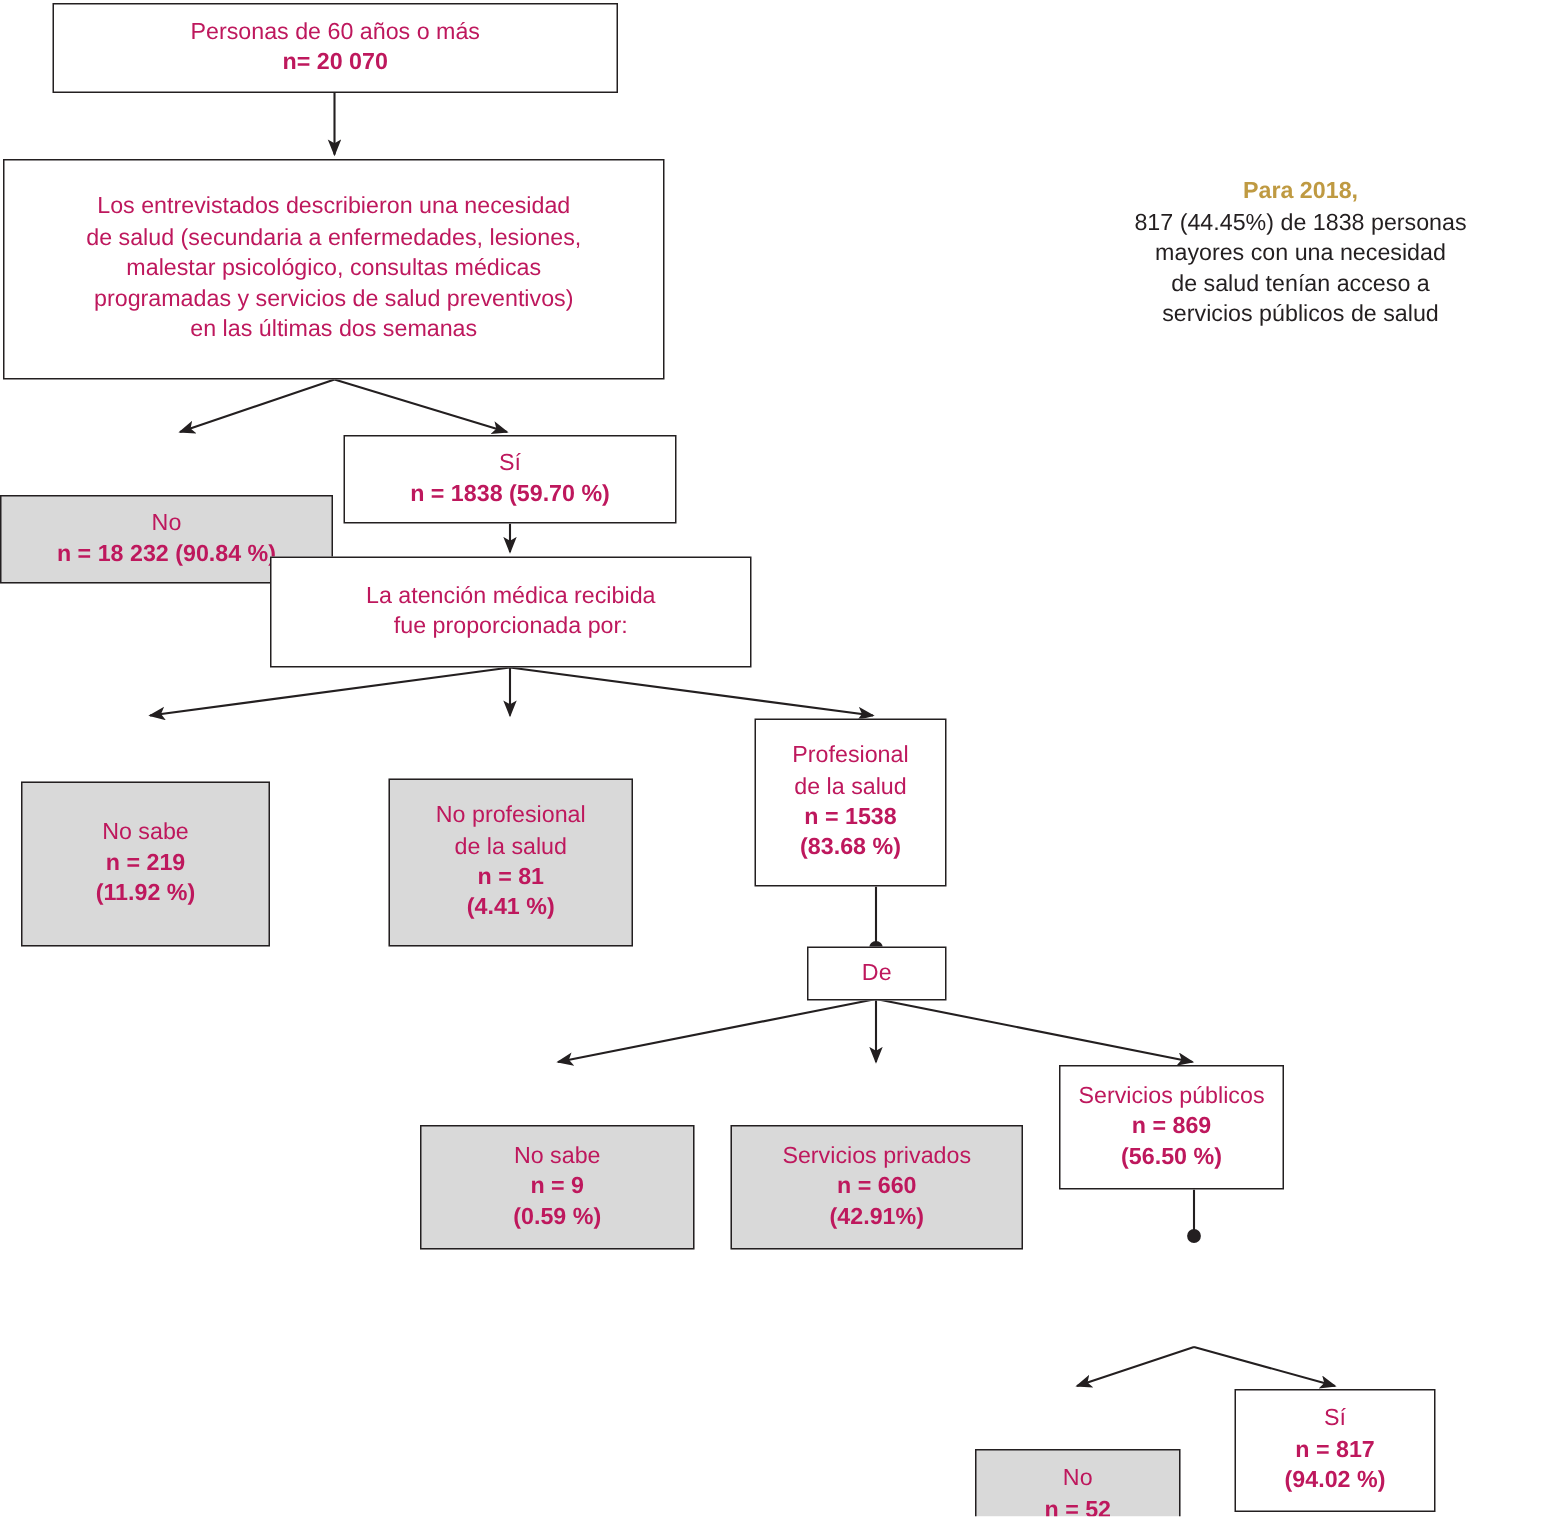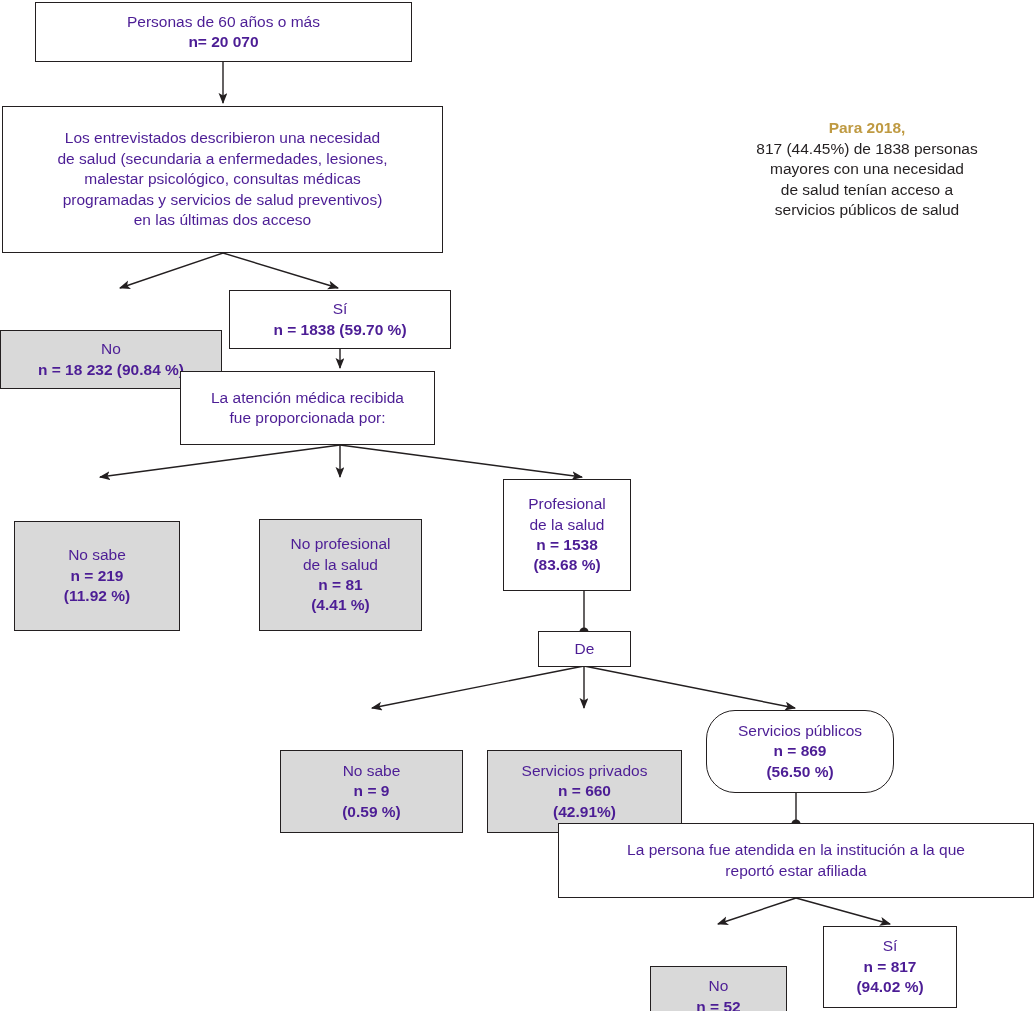--- a/index.html
+++ b/index.html
@@ -30,21 +30,21 @@
     box-sizing: border-box;
     border: 1.4px solid #231f20;
     background: #ffffff;
     display: flex;
     flex-direction: column;
     align-items: center;
     justify-content: center;
     text-align: center;
     font-size: 15.5px;
     line-height: 1.32;
-    color: #4c1d95;
+    color: #be185d;
     z-index: 2;
   }
   .node.shaded {
     background: #d9d9d9;
     margin-top: 40px;
   }
   .node .ln { display: block; white-space: pre; }
   .node .bold { font-weight: bold; }
   .annot {
     position: absolute;
@@ -103,34 +103,34 @@
   <div class="node" style="left:35px; top:2px; width:377px; height:60px;">
     <span class="ln">Personas de 60 años o más</span>
     <span class="ln bold">n= 20 070</span>
   </div>
 
   <div class="node" style="left:2px; top:106px; width:441px; height:147px;">
     <span class="ln">Los entrevistados describieron una necesidad</span>
     <span class="ln">de salud (secundaria a enfermedades, lesiones,</span>
     <span class="ln">malestar psicológico, consultas médicas</span>
     <span class="ln">programadas y servicios de salud preventivos)</span>
-    <span class="ln">en las últimas dos acceso</span>
+    <span class="ln">en las últimas dos semanas</span>
   </div>
 
   <div class="node shaded" style="left:0px; top:290px; width:222px; height:59px;">
     <span class="ln">No</span>
     <span class="ln bold">n = 18 232 (90.84 %)</span>
   </div>
 
   <div class="node" style="left:229px; top:290px; width:222px; height:59px;">
     <span class="ln">Sí</span>
     <span class="ln bold">n = 1838 (59.70 %)</span>
   </div>
 
-  <div class="node" style="left:180px; top:371px; width:255px; height:74px;">
+  <div class="node" style="left:180px; top:371px; width:321px; height:74px;">
     <span class="ln">La atención médica recibida</span>
     <span class="ln">fue proporcionada por:</span>
   </div>
 
   <div class="node shaded" style="left:14px; top:481px; width:166px; height:110px;">
     <span class="ln">No sabe</span>
     <span class="ln bold">n = 219</span>
     <span class="ln bold">(11.92 %)</span>
   </div>
 
@@ -157,30 +157,26 @@
     <span class="ln bold">n = 9</span>
     <span class="ln bold">(0.59 %)</span>
   </div>
 
   <div class="node shaded" style="left:487px; top:710px; width:195px; height:83px;">
     <span class="ln">Servicios privados</span>
     <span class="ln bold">n = 660</span>
     <span class="ln bold">(42.91%)</span>
   </div>
 
-  <div class="node" style="left:706px; top:710px; width:188px; height:83px;border-radius:29px;">
+  <div class="node" style="left:706px; top:710px; width:150px; height:83px;">
     <span class="ln">Servicios públicos</span>
     <span class="ln bold">n = 869</span>
     <span class="ln bold">(56.50 %)</span>
   </div>
 
-  <div class="node" style="left:558px; top:823px; width:476px; height:75px;">
-    <span class="ln">La persona fue atendida en la institución a la que</span>
-    <span class="ln">reportó estar afiliada</span>
-  </div>
 
   <div class="node shaded" style="left:650px; top:926px; width:137px; height:82px;">
     <span class="ln">No</span>
     <span class="ln bold">n = 52</span>
     <span class="ln bold">(5.98 %)</span>
   </div>
 
   <div class="node" style="left:823px; top:926px; width:134px; height:82px;">
     <span class="ln">Sí</span>
     <span class="ln bold">n = 817</span>

